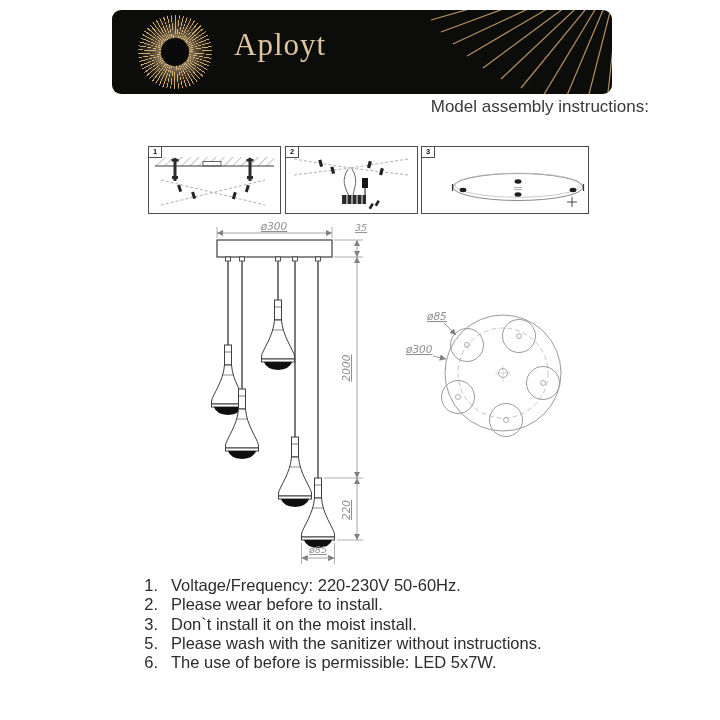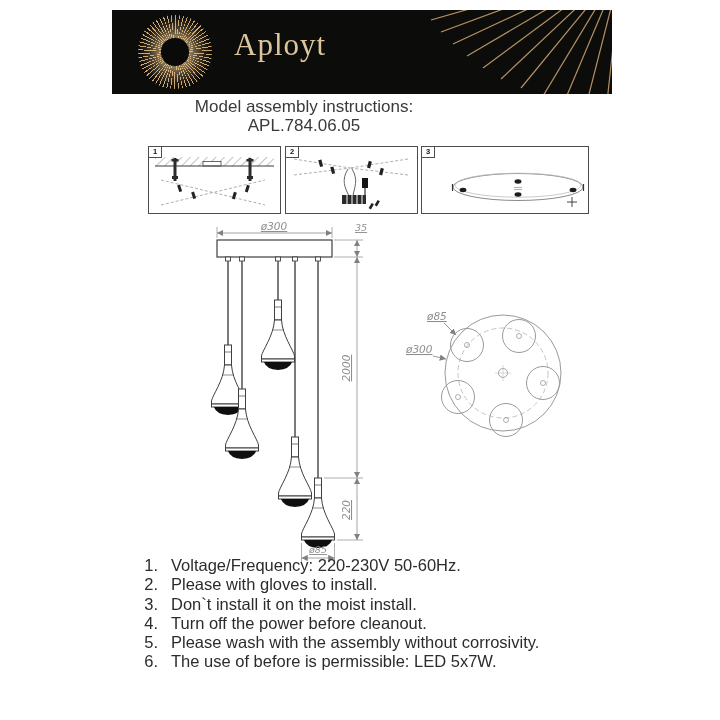--- a/index.html
+++ b/index.html
@@ -1,49 +1,49 @@
 <!DOCTYPE html>
 <html><head>
 <meta charset="utf-8">
 <style>
   html,body{margin:0;padding:0;background:#ffffff;}
   #page{position:relative;width:720px;height:720px;background:#fff;overflow:hidden;
         font-family:"Liberation Sans",sans-serif;color:#2d2d2d;}
 
   
-  .band{position:absolute;left:112px;top:10px;width:500px;height:84px;background:#0c0c0b;overflow:hidden;}
+  .band{position:absolute;left:112px;top:10px;width:500px;height:84px;background:#0c0c0b;overflow:hidden;border-radius:9px;}
   .sunburst{position:absolute;left:26px;top:5px;width:74px;height:74px;border-radius:50%;
     background:
       radial-gradient(circle at 50% 50%, rgba(0,0,0,0) 0 13px, rgba(244,210,150,.50) 15px, rgba(201,160,106,.14) 30px, rgba(0,0,0,0) 36px),
       repeating-conic-gradient(rgba(216,176,120,.95) 0deg 1.6deg, rgba(10,10,10,0) 1.6deg 6.2deg);}
   .sunburst::after{content:"";position:absolute;left:50%;top:50%;width:28px;height:28px;margin:-14px 0 0 -14px;
     border-radius:50%;background:#0a0a0a;box-shadow:0 0 9px 2px rgba(232,194,134,.35);}
   .brand{position:absolute;left:122px;top:17px;font-family:"Liberation Serif",serif;
     font-size:31px;font-weight:400;letter-spacing:1px;color:#ddc59e;}
   .rays{position:absolute;right:0;top:0;}
 
   
-  .title{position:absolute;left:0;top:97px;width:608px;text-align:center;line-height:19px;}
+  .title{position:absolute;left:0;top:97px;width:608px;text-align:right;line-height:19px;padding-left:41px;}
   .title .t1{font-size:17px;color:#3a3a3a;}
   .title .t2{font-size:17px;color:#3a3a3a;}
 
   
   .stepbox{position:absolute;top:146px;height:68px;border:1px solid #4d4d4d;background:#fff;box-sizing:border-box;}
   #box1{left:148px;width:133px;} #box2{left:285px;width:133px;} #box3{left:421px;width:168px;}
   .steplabel{position:absolute;left:0;top:0;width:12px;height:10px;border-right:1px solid #4d4d4d;
     border-bottom:1px solid #4d4d4d;font-size:7.5px;font-weight:bold;color:#111;text-align:center;line-height:10px;}
   .stepbox svg{position:absolute;left:0;top:0;}
 
   
   .drawing{position:absolute;left:145px;top:220px;}
   .dimtxt{font-family:"DejaVu Sans",sans-serif;font-style:italic;font-size:10.5px;fill:#8f8f8f;}
   .dimtxt-s{font-family:"DejaVu Sans",sans-serif;font-style:italic;font-size:9.5px;fill:#8f8f8f;}
 
   
-  .ilist{position:absolute;left:133px;top:556px;font-size:16.5px;line-height:19.3px;color:#2c2c2c;}
+  .ilist{position:absolute;left:133px;top:576px;font-size:16.5px;line-height:19.3px;color:#2c2c2c;}
   .ilist .row{white-space:nowrap;}
   .ilist .num{display:inline-block;width:25px;text-align:right;}
   .ilist .txt{margin-left:13px;}
 </style>
 </head>
 <body>
 
 <div id="page">
 
   <div class="band">
@@ -62,21 +62,20 @@
         <line x1="205" y1="-45" x2="126" y2="86"></line>
         <line x1="205" y1="-45" x2="148" y2="90"></line>
         <line x1="205" y1="-45" x2="170" y2="92"></line>
         <line x1="205" y1="-45" x2="190" y2="92"></line>
       </g>
     </svg>
   </div>
 
   <div class="title">
     <div class="t1">Model assembly instructions:</div>
-    <div class="t2">APL.784.06.05</div>
   </div>
 
   <div id="box1" class="stepbox">
     <svg width="131" height="66" viewBox="0 0 131 66">
       <defs>
         <pattern id="hatch1" width="6" height="9" patternUnits="userSpaceOnUse" patternTransform="rotate(45)">
           <line x1="0" y1="0" x2="0" y2="9" stroke="#8a8a8a" stroke-width="1"></line>
         </pattern>
       </defs>
       <rect x="6" y="10" width="119" height="9" fill="url(#hatch1)"></rect>
@@ -298,29 +297,26 @@
       <line x1="288" y1="136" x2="301" y2="139" stroke="#8a8a8a" stroke-width="0.9" marker-end="url(#arrE)"></line>
       <text class="dimtxt" x="261" y="133" text-anchor="start" text-decoration="underline">ø300</text>
     </g>
   </svg>
 
   <div class="ilist">
     <div class="row">
       <span class="num">1.</span><span class="txt">Voltage/Frequency: 220-230V 50-60Hz.</span>
     </div>
     <div class="row">
-      <span class="num">2.</span><span class="txt">Please with gloves to install.</span>
+      <span class="num">2.</span><span class="txt">Please wear before to install.</span>
     </div>
     <div class="row">
       <span class="num">3.</span><span class="txt">Don`t install it on the moist install.</span>
     </div>
     <div class="row">
-      <span class="num">4.</span><span class="txt">Turn off the power before cleanout.</span>
-    </div>
-    <div class="row">
-      <span class="num">5.</span><span class="txt">Please wash with the assembly without corrosivity.</span>
+      <span class="num">5.</span><span class="txt">Please wash with the sanitizer without instructions.</span>
     </div>
     <div class="row">
       <span class="num">6.</span><span class="txt">The use of before is permissible: LED 5x7W.</span>
     </div>
   </div>
 
 </div>
 
 </body></html>

